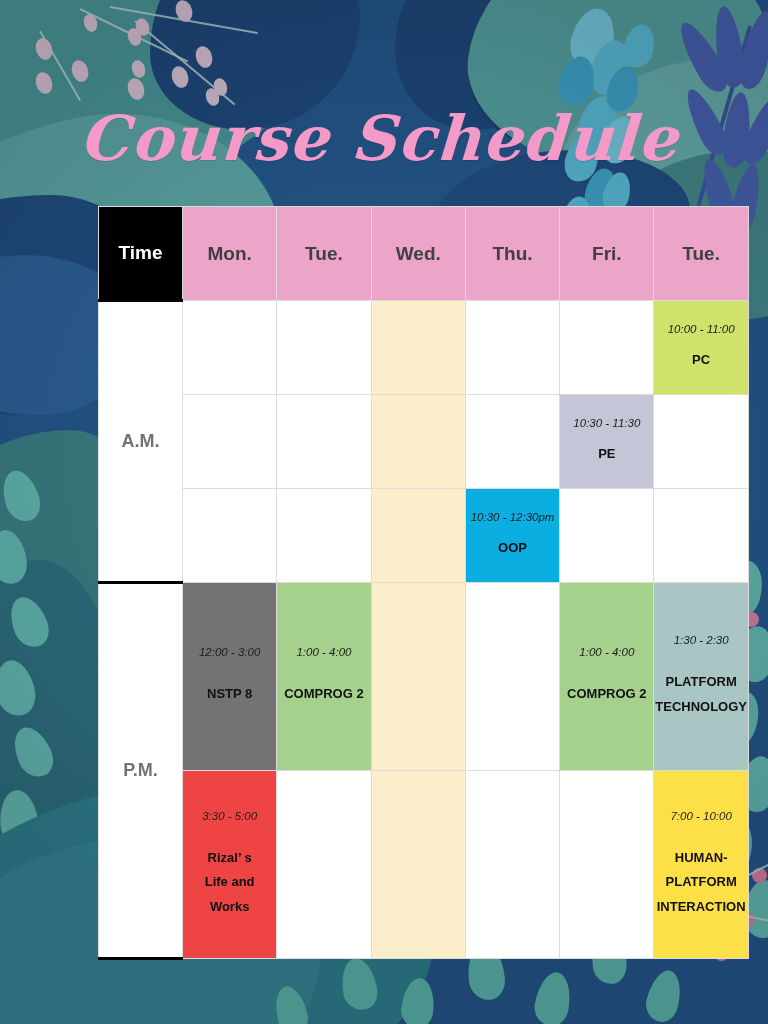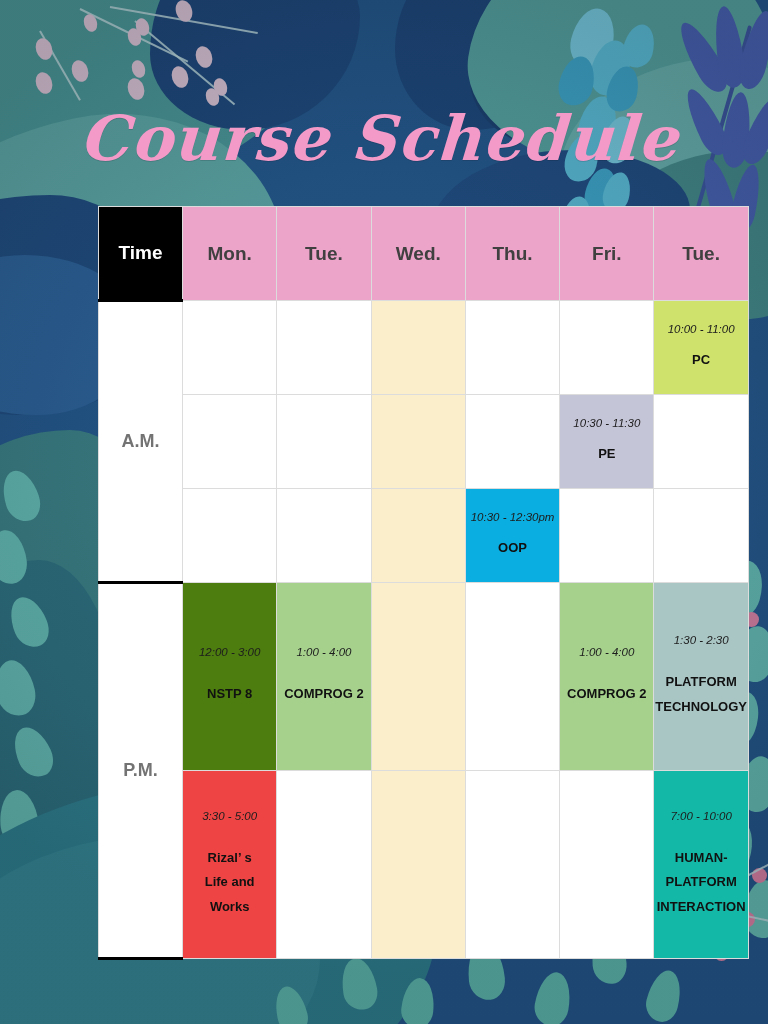--- a/index.html
+++ b/index.html
@@ -484,21 +484,21 @@
             <div class="time">10:30 - 12:30pm</div>
             <div class="name">OOP</div>
           </div>
         </td>
         <td></td>
         <td></td>
       </tr>
 
       <tr class="rowspan-pm">
         <td class="period pm" rowspan="2">P.M.</td>
-        <td class="tall" style="background:#4d7c0f">
+        <td class="tall" style="background:#737373">
           <div class="evt">
             <div class="time">12:00 - 3:00</div>
             <div class="name">NSTP 8</div>
           </div>
         </td>
         <td class="tall" style="background:#a6d18d">
           <div class="evt">
             <div class="time">1:00 - 4:00</div>
             <div class="name">COMPROG 2</div>
           </div>
@@ -530,21 +530,21 @@
               <span>Rizal’ s</span>
               <span>Life and</span>
               <span>Works</span>
             </div>
           </div>
         </td>
         <td class="tall"></td>
         <td class="tall wed-col"></td>
         <td class="tall"></td>
         <td class="tall"></td>
-        <td class="tall" style="background:#14b8a6">
+        <td class="tall" style="background:#fde047">
           <div class="evt">
             <div class="time">7:00 - 10:00</div>
             <div class="name">
               <span>HUMAN-</span>
               <span>PLATFORM</span>
               <span>INTERACTION</span>
             </div>
           </div>
         </td>
       </tr>

